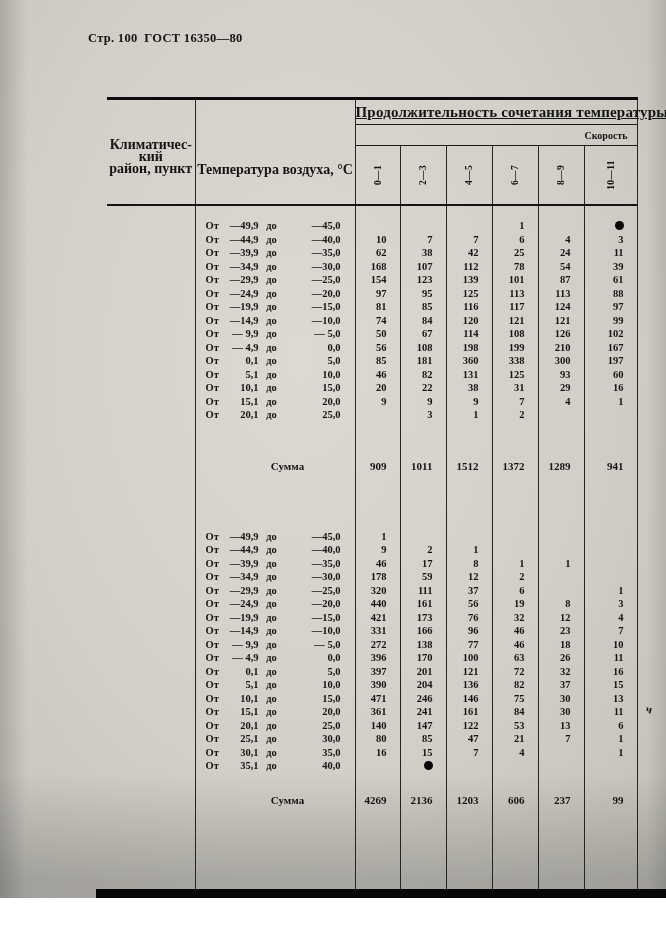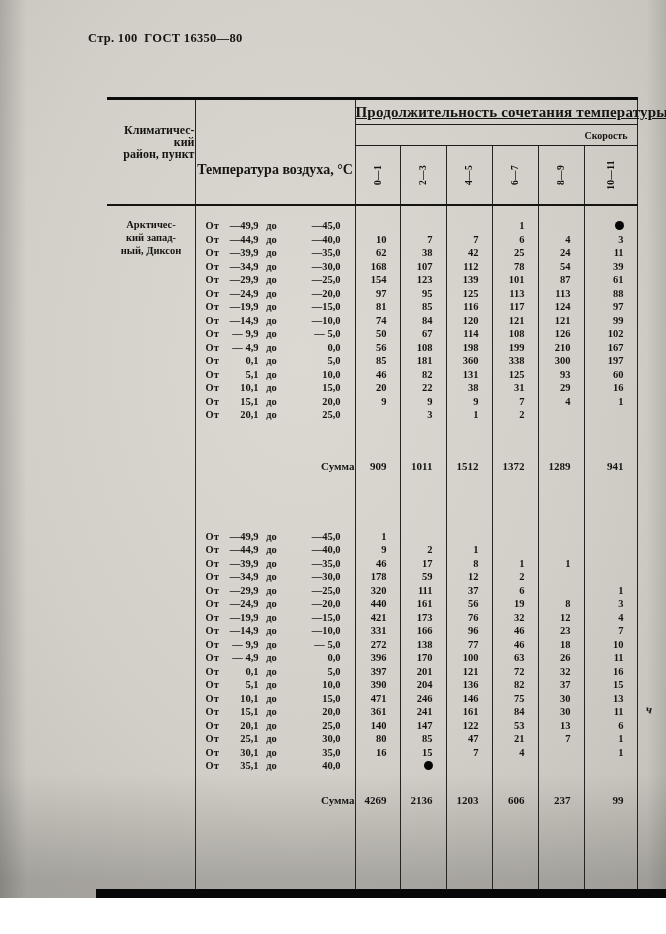--- a/index.html
+++ b/index.html
@@ -22,22 +22,22 @@
   }
   #table-wrap{position:absolute;left:107px;top:97px;width:530px;}
   table{
     border-collapse:collapse;table-layout:fixed;width:530px;
     border-top:3px solid #0c0c0c;
   }
   th,td{padding:0;margin:0;font-weight:bold;color:#161412;}
   .c0,.c1,.c2,.c3,.c4,.c5,.c6,.c7{border-right:1px solid #262420;}
   th.region{
     border-right:1px solid #262420;border-bottom:2px solid #161412;
-    vertical-align:top;padding-top:24px;text-align:right;
-    font-size:12px;line-height:12px;font-weight:bold;
+    vertical-align:top;padding-top:39px;text-align:center;
+    font-size:14px;line-height:12px;font-weight:bold;
   }
   th.temp{
     border-right:1px solid #262420;border-bottom:2px solid #161412;
     vertical-align:top;padding-top:62px;text-align:center;
     font-size:14px;font-weight:bold;white-space:nowrap;
   }
   th.title{
     height:24px;border-bottom:1px solid #1d1b18;border-right:1px solid #262420;
     font-size:15px;font-weight:bold;text-align:center;vertical-align:middle;
     letter-spacing:0.2px;white-space:nowrap;text-decoration:underline;
@@ -60,21 +60,21 @@
   tr.dr{height:13.5px;}
   tr.dr td{font-size:10.5px;line-height:13.5px;}
   td.num{text-align:right;padding-right:13px;white-space:nowrap;}
   .tc{display:flex;padding-left:10px;white-space:pre;}
   .tc .ot{width:20px;}
   .tc .v1{width:33px;text-align:right;}
   .tc .do{width:26px;text-align:center;}
   .tc .v2{width:56px;text-align:right;}
   tr.sr{height:14px;}
   tr.sr td{font-size:11px;line-height:14px;}
-  td.sum-label{text-align:right;padding-left:25px;}
+  td.sum-label{text-align:center;padding-left:25px;}
   .blot{
     display:inline-block;width:9px;height:9px;border-radius:50%;
     background:#050505;vertical-align:middle;margin-bottom:2px;
   }
   .region-label{
     position:absolute;left:0;width:88px;text-align:center;
     font-size:10.5px;line-height:13px;font-weight:bold;
   }
   .rl0{top:121px;}
   .rl1{top:424px;}
@@ -602,23 +602,18 @@
             <td class="c1"></td>
             <td class="c2"></td>
             <td class="c3"></td>
             <td class="c4"></td>
             <td class="c5"></td>
             <td class="c6"></td>
             <td class="c7"></td>
           </tr>
         </tbody>
     </table>
-  <div class="region-label rl0">
-        <div>Арктичес-</div>
-        <div>кий запад-</div>
-        <div>ный, Диксон</div>
-      </div>
     </div>
 
   <div class="margin-mark">ч</div>
   <div class="bottom-bar"></div>
 
 </div>
 
 </body></html>

